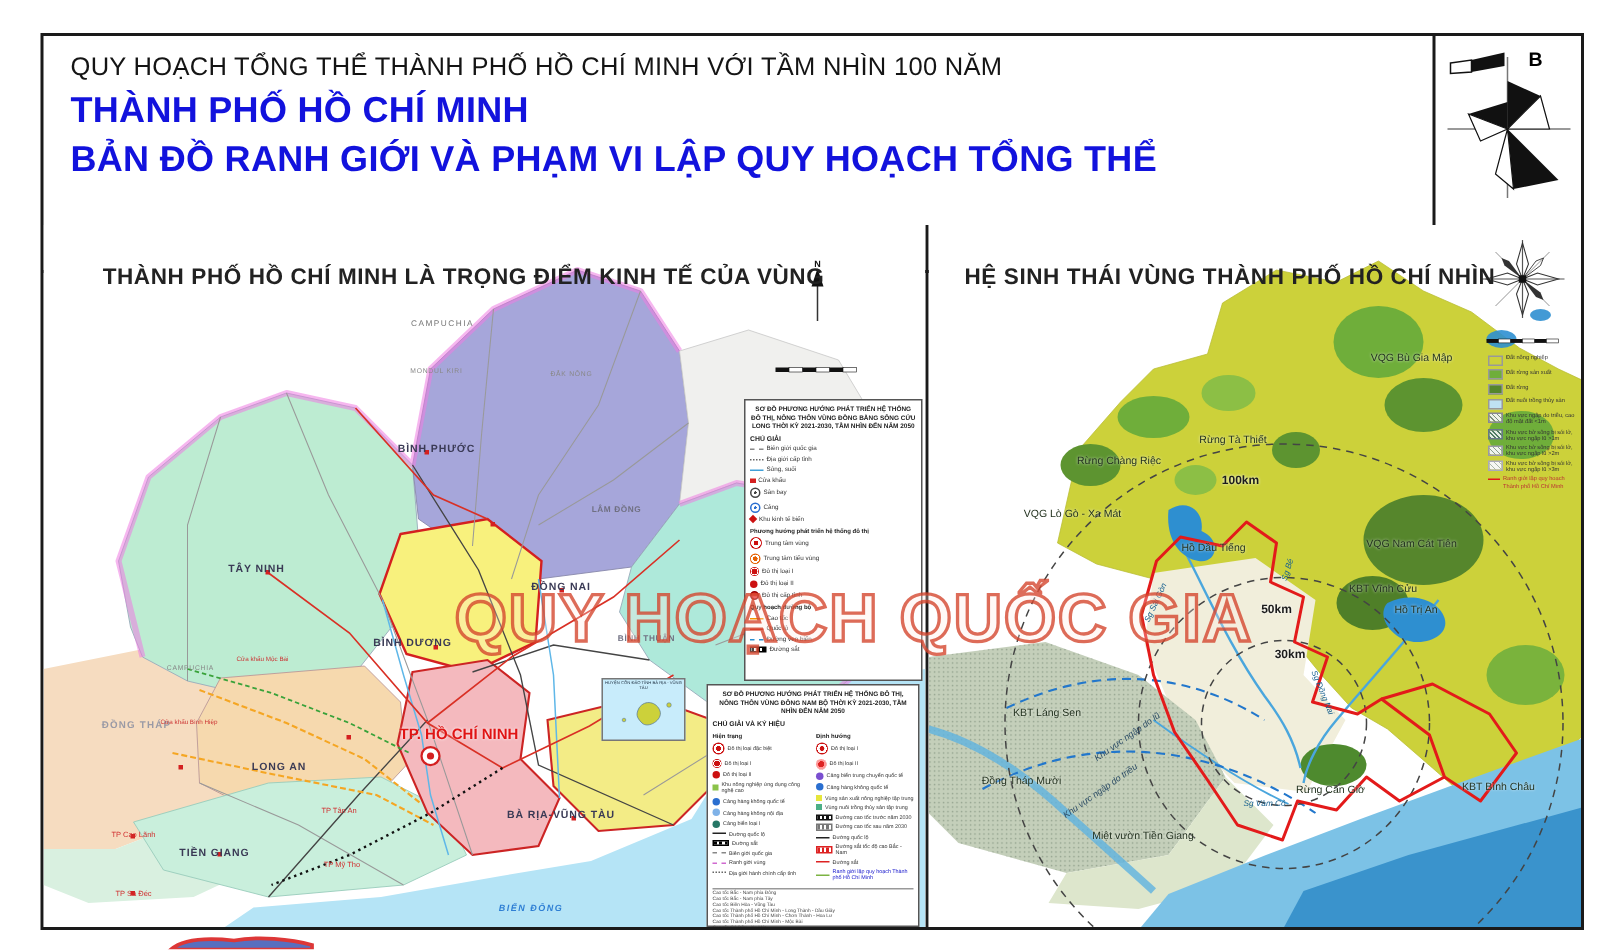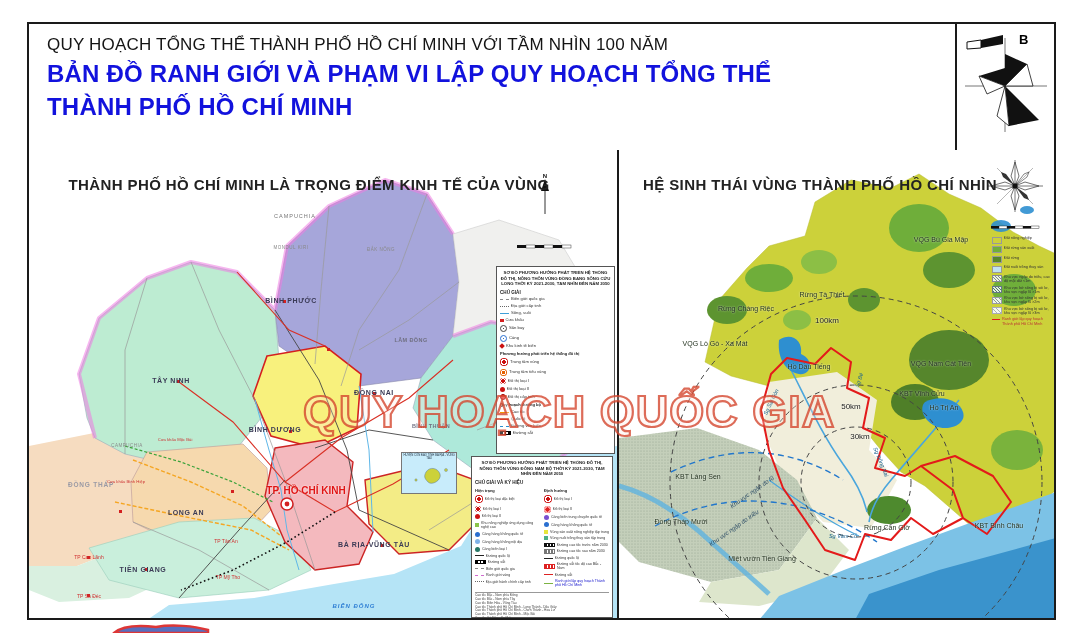--- a/index.html
+++ b/index.html
@@ -30,21 +30,21 @@
   .l-country{font-size:5.5px;color:#777;letter-spacing:1px;}
   .l-country-sm{font-size:4.5px;color:#888;letter-spacing:.5px;}
   .l-prov{font-size:7px;font-weight:bold;color:#3a3a55;letter-spacing:.6px;}
   .l-prov-sm{font-size:5.5px;font-weight:bold;color:#707082;letter-spacing:.4px;}
   .l-prov-gray{font-size:6.5px;font-weight:bold;color:#9a9aa5;letter-spacing:.8px;}
   .l-hcmc{font-size:10px;font-weight:bold;color:#e01414;text-shadow:0 0 2px #fff;}
   .l-town{font-size:5px;color:#d03030;}
   .l-poi{font-size:4.2px;color:#c33;}
   .l-sea{font-size:6px;font-weight:bold;font-style:italic;color:#2f7fd4;letter-spacing:1px;}
   .l-eco{font-size:7px;color:#23321f;text-shadow:0 0 2px rgba(255,255,255,.8);}
-  .l-ring{font-size:8px;font-weight:normal;color:#1c1c1c;text-shadow:0 0 2px #fff;}
+  .l-ring{font-size:8px;font-weight:bold;color:#1c1c1c;text-shadow:0 0 2px #fff;}
   .l-riv{font-size:5.5px;font-style:italic;color:#17608f;}
   .l-flood{font-size:6px;font-style:italic;color:#2d4d66;}
   
   .legendbox{position:absolute;background:#fff;border:1px solid #555;box-sizing:border-box;
        padding:3px 3px;}
   .lg-title{font-size:4.3px;font-weight:bold;text-align:center;color:#222;line-height:5.6px;}
   .lg-head{font-size:4.6px;font-weight:bold;color:#222;margin:3px 0 1px;}
   .lg-subhead{font-size:4px;font-weight:bold;color:#222;margin:2.5px 0 1px;}
   .row{display:flex;align-items:center;gap:2px;margin:2.4px 0;}
   .row .txt{font-size:4.2px;color:#333;line-height:4.6px;}
@@ -117,22 +117,22 @@
   .inset-title{font-size:2.8px;color:#234;text-align:center;margin-top:1px;line-height:3.2px;}
 </style>
 </head>
 <body>
 
 <div class="outer-box">
 
   <div class="header">
     <div class="header-text">
       <div class="supertitle">QUY HOẠCH TỔNG THỂ THÀNH PHỐ HỒ CHÍ MINH VỚI TẦM NHÌN 100 NĂM</div>
+      <div class="blue-title">THÀNH PHỐ HỒ CHÍ MINH</div>
       <div class="blue-title">BẢN ĐỒ RANH GIỚI VÀ PHẠM VI LẬP QUY HOẠCH TỔNG THỂ</div>
-      <div class="blue-title">THÀNH PHỐ HỒ CHÍ MINH</div>
     </div>
     <div class="compass-box">
       <svg width="97" height="122" viewBox="0 0 97 122">
         <line x1="48" y1="14" x2="48" y2="108" stroke="#777" stroke-width="1"></line>
         <line x1="8" y1="62" x2="90" y2="62" stroke="#777" stroke-width="1"></line>
         <polygon points="24,16 46,11 46,20 24,24" fill="#111"></polygon>
         <polygon points="10,18 24,16 24,24 10,25" fill="#fff" stroke="#111" stroke-width="1"></polygon>
         <polygon points="48,62 48,30 70,40" fill="#111"></polygon>
         <polygon points="48,62 70,40 76,62" fill="#fff" stroke="#111" stroke-width=".8"></polygon>
         <polygon points="48,62 22,52 48,44" fill="#111"></polygon>
@@ -228,21 +228,21 @@
       <div id="left-labels">
           <span class="lbl l-country" style="left: 266px; top: 66px;">CAMPUCHIA</span>
           <span class="lbl l-country-sm" style="left: 262px; top: 97px;">MONDUL KIRI</span>
           <span class="lbl l-country-sm" style="left: 352px; top: 99px;">ĐẮK NÔNG</span>
           <span class="lbl l-prov" style="left: 262px; top: 150px;">BÌNH PHƯỚC</span>
           <span class="lbl l-prov" style="left: 142px; top: 230px;">TÂY NINH</span>
           <span class="lbl l-prov" style="left: 345px; top: 242px;">ĐỒNG NAI</span>
           <span class="lbl l-prov-sm" style="left: 382px; top: 190px;">LÂM ĐỒNG</span>
           <span class="lbl l-prov-sm" style="left: 402px; top: 276px;">BÌNH THUẬN</span>
           <span class="lbl l-prov" style="left: 246px; top: 279px;">BÌNH DƯƠNG</span>
-          <span class="lbl l-hcmc" style="left: 277px; top: 340px;">TP. HỒ CHÍ KINH</span>
+          <span class="lbl l-hcmc" style="left: 277px; top: 340px;">TP. HỒ CHÍ NINH</span>
           <span class="lbl l-prov" style="left: 157px; top: 362px;">LONG AN</span>
           <span class="lbl l-prov-gray" style="left: 62px; top: 334px;">ĐỒNG THÁP</span>
           <span class="lbl l-country-sm" style="left: 98px; top: 295px;">CAMPUCHIA</span>
           <span class="lbl l-prov" style="left: 114px; top: 419px;">TIỀN GIANG</span>
           <span class="lbl l-prov" style="left: 345px; top: 394px;">BÀ RỊA-VŨNG TÀU</span>
           <span class="lbl l-town" style="left: 197px; top: 391px;">TP Tân An</span>
           <span class="lbl l-town" style="left: 199px; top: 427px;">TP Mỹ Tho</span>
           <span class="lbl l-town" style="left: 60px; top: 407px;">TP Cao Lãnh</span>
           <span class="lbl l-town" style="left: 60px; top: 446px;">TP Sa Đéc</span>
           <span class="lbl l-poi" style="left: 146px; top: 289px;">Cửa khẩu Mộc Bài</span>

